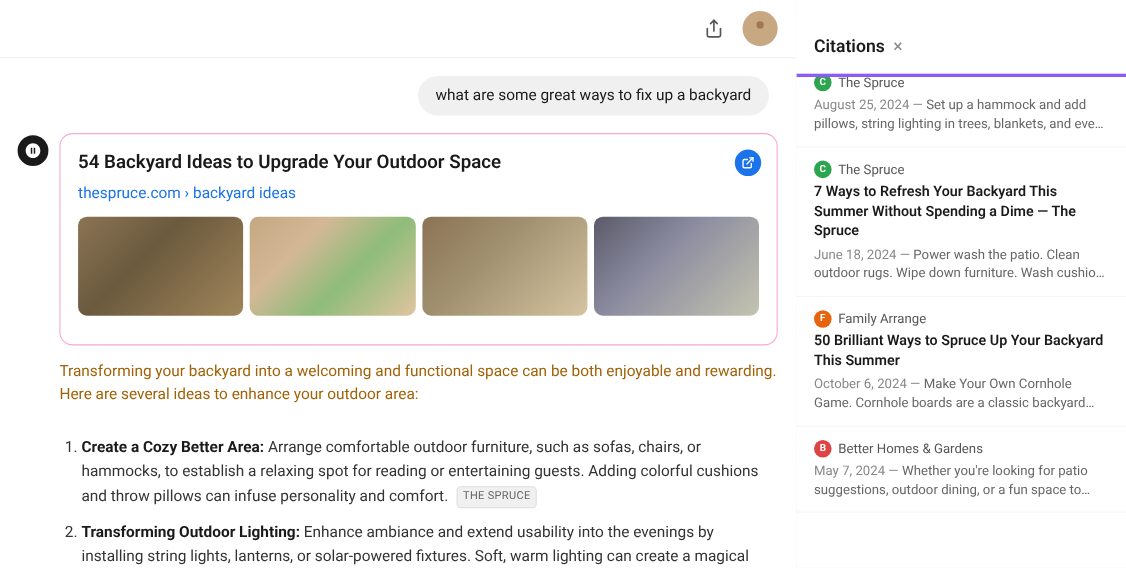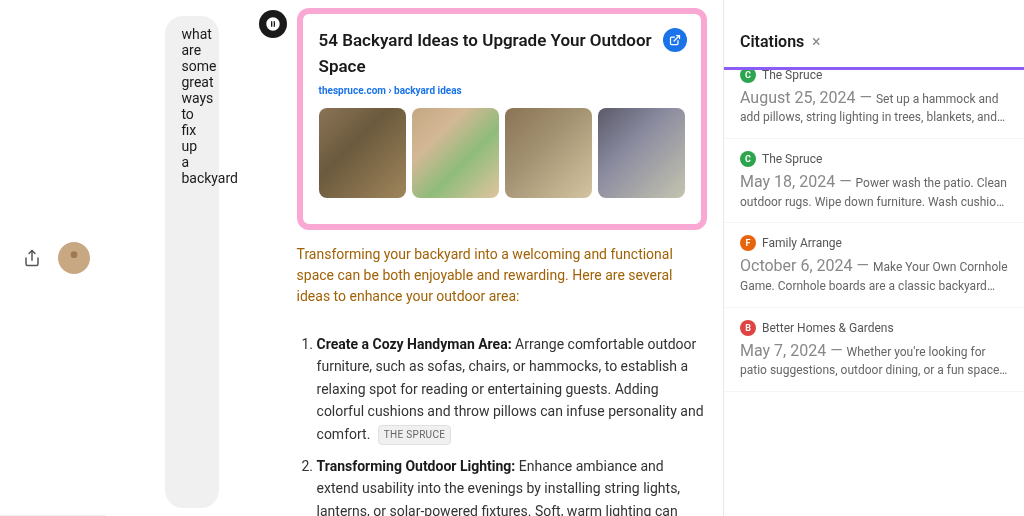--- a/index.html
+++ b/index.html
@@ -9,21 +9,21 @@
       display: flex;
       height: 516px;
       overflow: hidden;
       color: #1a1a1a;
     }
 
     
     .main-area {
       flex: 1;
       display: flex;
-      flex-direction: row;
+      flex-direction: column;
       background: #fff;
       position: relative;
       overflow-y: auto;
     }
 
     
     .top-bar {
       display: flex;
       align-items: center;
       justify-content: flex-end;
@@ -97,39 +97,38 @@
       fill: #fff;
     }
 
     .ai-content {
       flex: 1;
       font-size: 14px;
       line-height: 1.5;
     }
 
     .result-card {
-      border: 6px solid #f9a8d4;
+      border: 1px solid #f9a8d4;
       border-radius: 12px;
       padding: 14px 16px;
       margin-bottom: 14px;
       position: relative;
     }
 
     .result-title {
       font-size: 17px;
       font-weight: 600;
       color: #1a1a1a;
       margin-bottom: 4px;
     }
 
     .result-source {
-      font-size: 10px;
+      font-size: 14px;
       color: #1a73e8;
       margin-bottom: 10px;
-      font-weight: bold;
     }
 
     .result-images {
       display: flex;
       gap: 6px;
       margin-bottom: 12px;
     }
 
     .result-image {
       flex: 1;
@@ -290,21 +289,21 @@
       font-size: 12px;
       color: #666;
       line-height: 1.4;
       display: -webkit-box;
       -webkit-line-clamp: 2;
       -webkit-box-orient: vertical;
       overflow: hidden;
     }
 
     .citation-date {
-      font-size: 16px;
+      font-size: 12px;
       color: #888;
     }
   </style>
 </head>
 <body>
 
 <div class="main-area">
 
   <div class="top-bar">
     <div class="top-bar-icon">
@@ -352,21 +351,21 @@
             <polyline points="15 3 21 3 21 9"></polyline>
             <line x1="10" y1="14" x2="21" y2="3"></line>
           </svg>
         </div>
       </div>
 
       <p class="result-description">Transforming your backyard into a welcoming and functional space can be both enjoyable and rewarding. Here are several ideas to enhance your outdoor area:</p>
 
       <ol class="result-list">
         <li>
-          <strong>Create a Cozy Handyman Area:</strong>
+          <strong>Create a Cozy Better Area:</strong>
           <span>Arrange comfortable outdoor furniture, such as sofas, chairs, or hammocks, to establish a relaxing spot for reading or entertaining guests. Adding colorful cushions and throw pillows can infuse personality and comfort.</span>
           <span class="source-tag">THE SPRUCE</span>
         </li>
         <li>
           <strong>Transforming Outdoor Lighting:</strong>
           <span>Enhance ambiance and extend usability into the evenings by installing string lights, lanterns, or solar-powered fixtures. Soft, warm lighting can create a magical atmosphere.</span>
           <span class="source-tag">THE SPRUCE</span>
         </li>
       </ol>
     </div>
@@ -390,27 +389,29 @@
         <div class="citation-source-icon icon-spruce">C</div>
         <span class="citation-source-name">The Spruce</span>
       </div>
       <div class="citation-snippet"><span class="citation-date">August 25, 2024 — </span>Set up a hammock and add pillows, string lighting in trees, blankets, and even a plate (or b...</div>
     </div>
       <div class="citation-item">
       <div class="citation-source-row">
         <div class="citation-source-icon icon-spruce">C</div>
         <span class="citation-source-name">The Spruce</span>
       </div>
-      <div class="citation-snippet"><span class="citation-date">May 18, 2024 — </span>Power wash the patio. Clean outdoor rugs. Wipe down furniture. Wash cushion covers and...</div>
+      <div class="citation-title">7 Ways to Refresh Your Backyard This Summer Without Spending a Dime — The Spruce</div>
+      <div class="citation-snippet"><span class="citation-date">June 18, 2024 — </span>Power wash the patio. Clean outdoor rugs. Wipe down furniture. Wash cushion covers and...</div>
     </div>
       <div class="citation-item">
       <div class="citation-source-row">
         <div class="citation-source-icon icon-fh">F</div>
         <span class="citation-source-name">Family Arrange</span>
       </div>
+      <div class="citation-title">50 Brilliant Ways to Spruce Up Your Backyard This Summer</div>
       <div class="citation-snippet"><span class="citation-date">October 6, 2024 — </span>Make Your Own Cornhole Game. Cornhole boards are a classic backyard game that is e...</div>
     </div>
       <div class="citation-item">
       <div class="citation-source-row">
         <div class="citation-source-icon icon-bhg">B</div>
         <span class="citation-source-name">Better Homes &amp; Gardens</span>
       </div>
       <div class="citation-snippet"><span class="citation-date">May 7, 2024 — </span>Whether you're looking for patio suggestions, outdoor dining, or a fun space to relax wi...</div>
     </div>
     </div>

